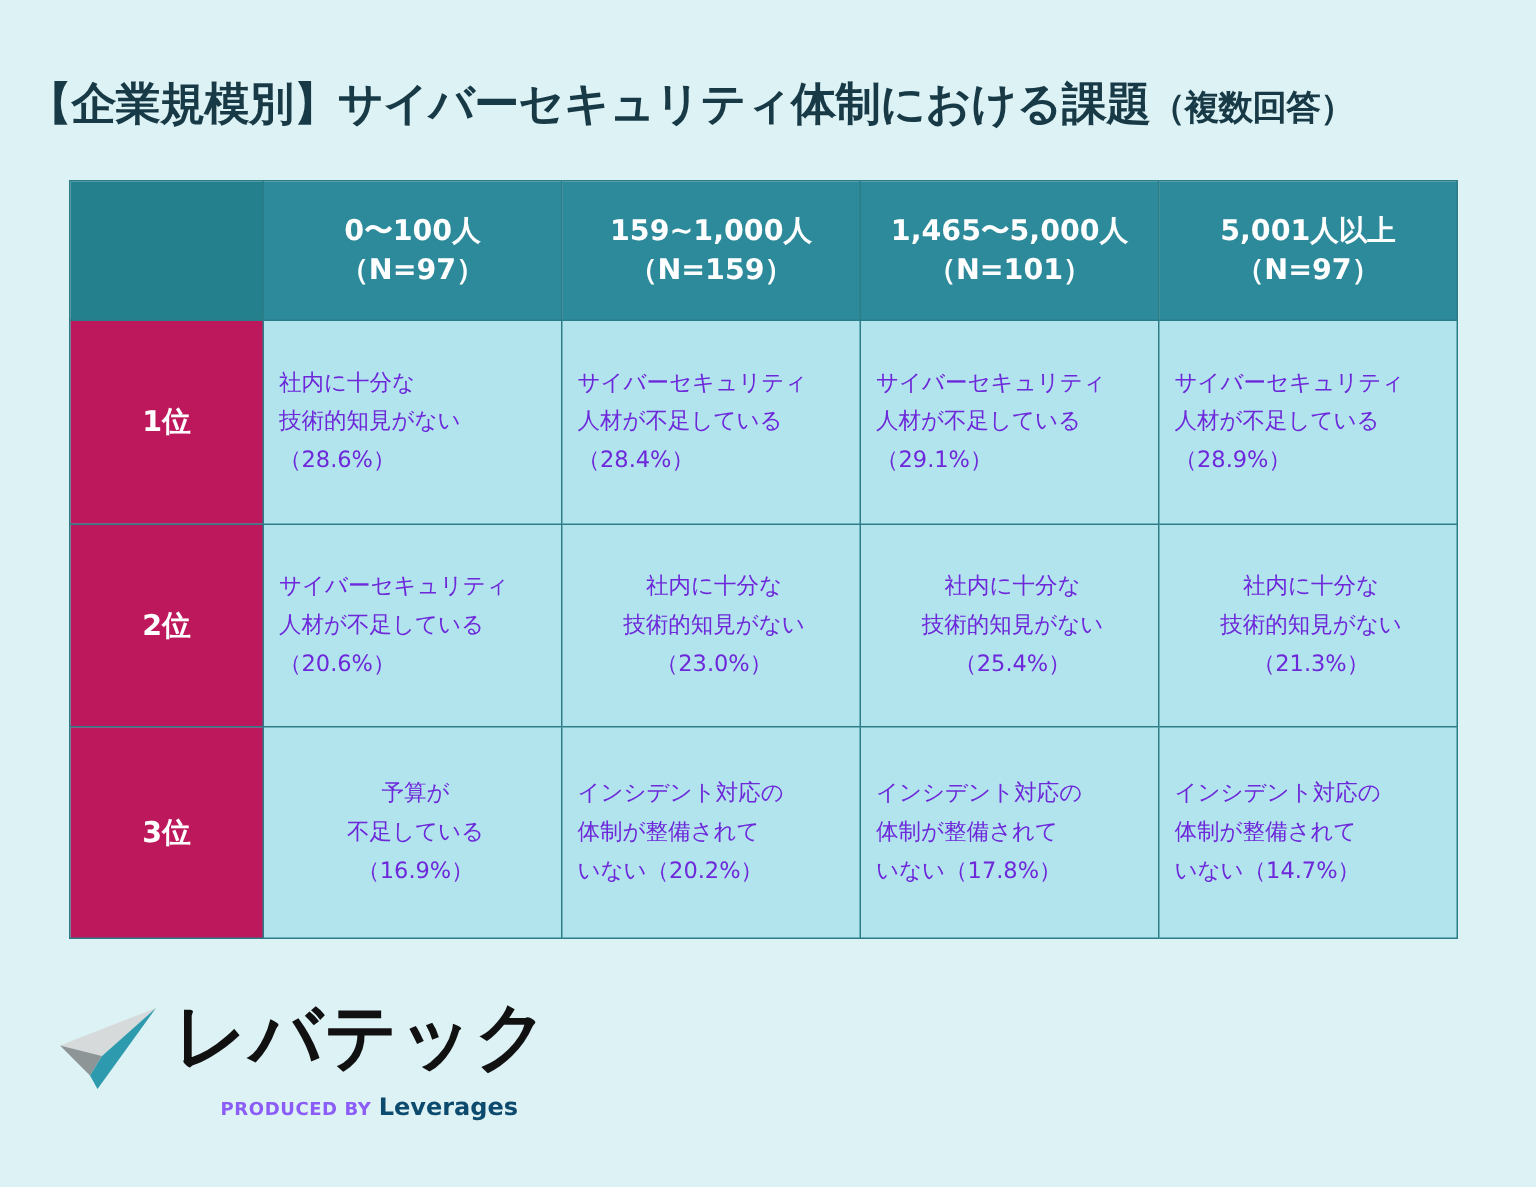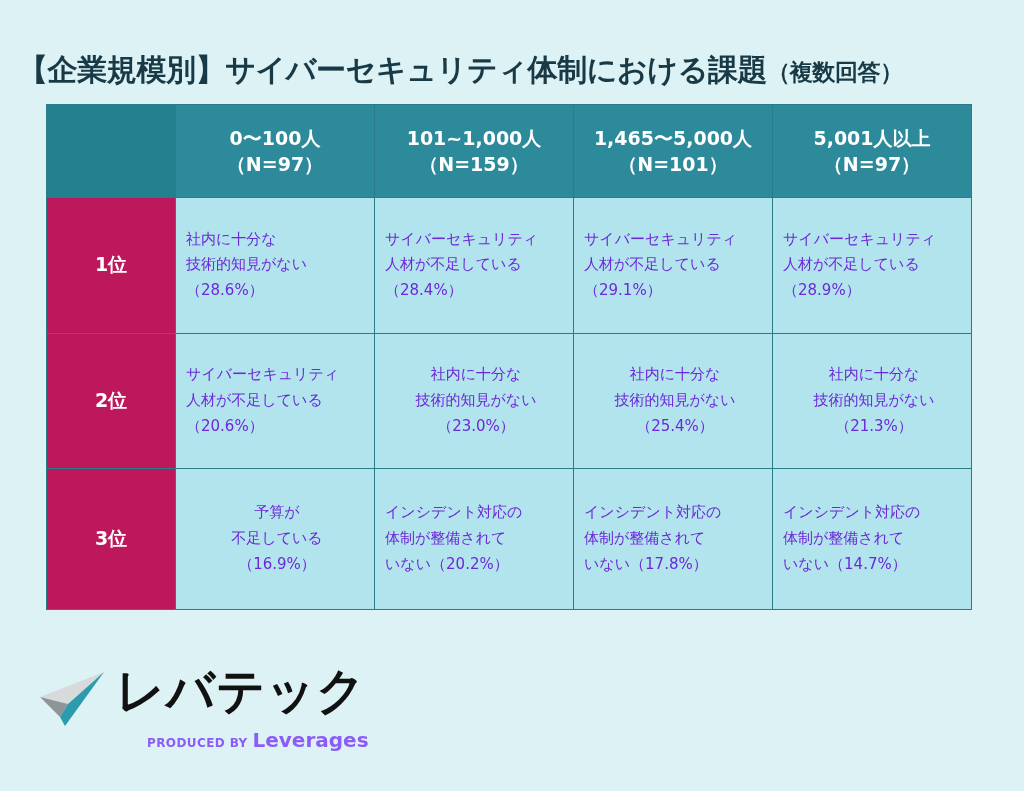--- a/index.html
+++ b/index.html
@@ -36,21 +36,21 @@
     line-height: 1.2;
   }
   .title .small {
     font-size: 23px;
   }
 
   
   .table-wrap {
     position: absolute;
     left: 46px;
-    top: 104px;
+    top: 120px;
     width: 926px;
     height: 506px;
   }
   table.rank-table {
     border-collapse: collapse;
     table-layout: fixed;
     width: 926px;
     height: 506px;
     border: 1px solid #1c6b75;
   }
@@ -145,22 +145,22 @@
     white-space: nowrap;
   }
   .logo .tagline .pb {
     font-weight: 600;
     font-size: 12px;
     color: #8b5cf6;
     letter-spacing: 0.4px;
   }
   .logo .tagline .lv {
     font-weight: 800;
-    font-size: 20px;
-    color: #8b5cf6;
+    font-size: 16px;
+    color: #0c4a6e;
     letter-spacing: 0;
   }
 </style>
 </head>
 <body>
 
 <div class="page">
 
   <div class="title">
     <span>【企業規模別】サイバーセキュリティ体制における課題</span><span class="small">（複数回答）</span>
@@ -176,21 +176,21 @@
         <col class="c-data">
       </colgroup>
       <thead>
         <tr>
           <th class="corner"></th>
           <th>
             <span class="l1">0〜100人</span>
             <span class="l2">（N=97）</span>
           </th>
           <th>
-            <span class="l1">101~1,000人</span>
+            <span class="l1">159~1,000人</span>
             <span class="l2">（N=159）</span>
           </th>
           <th>
             <span class="l1">1,465〜5,000人</span>
             <span class="l2">（N=101）</span>
           </th>
           <th>
             <span class="l1">5,001人以上</span>
             <span class="l2">（N=97）</span>
           </th>

